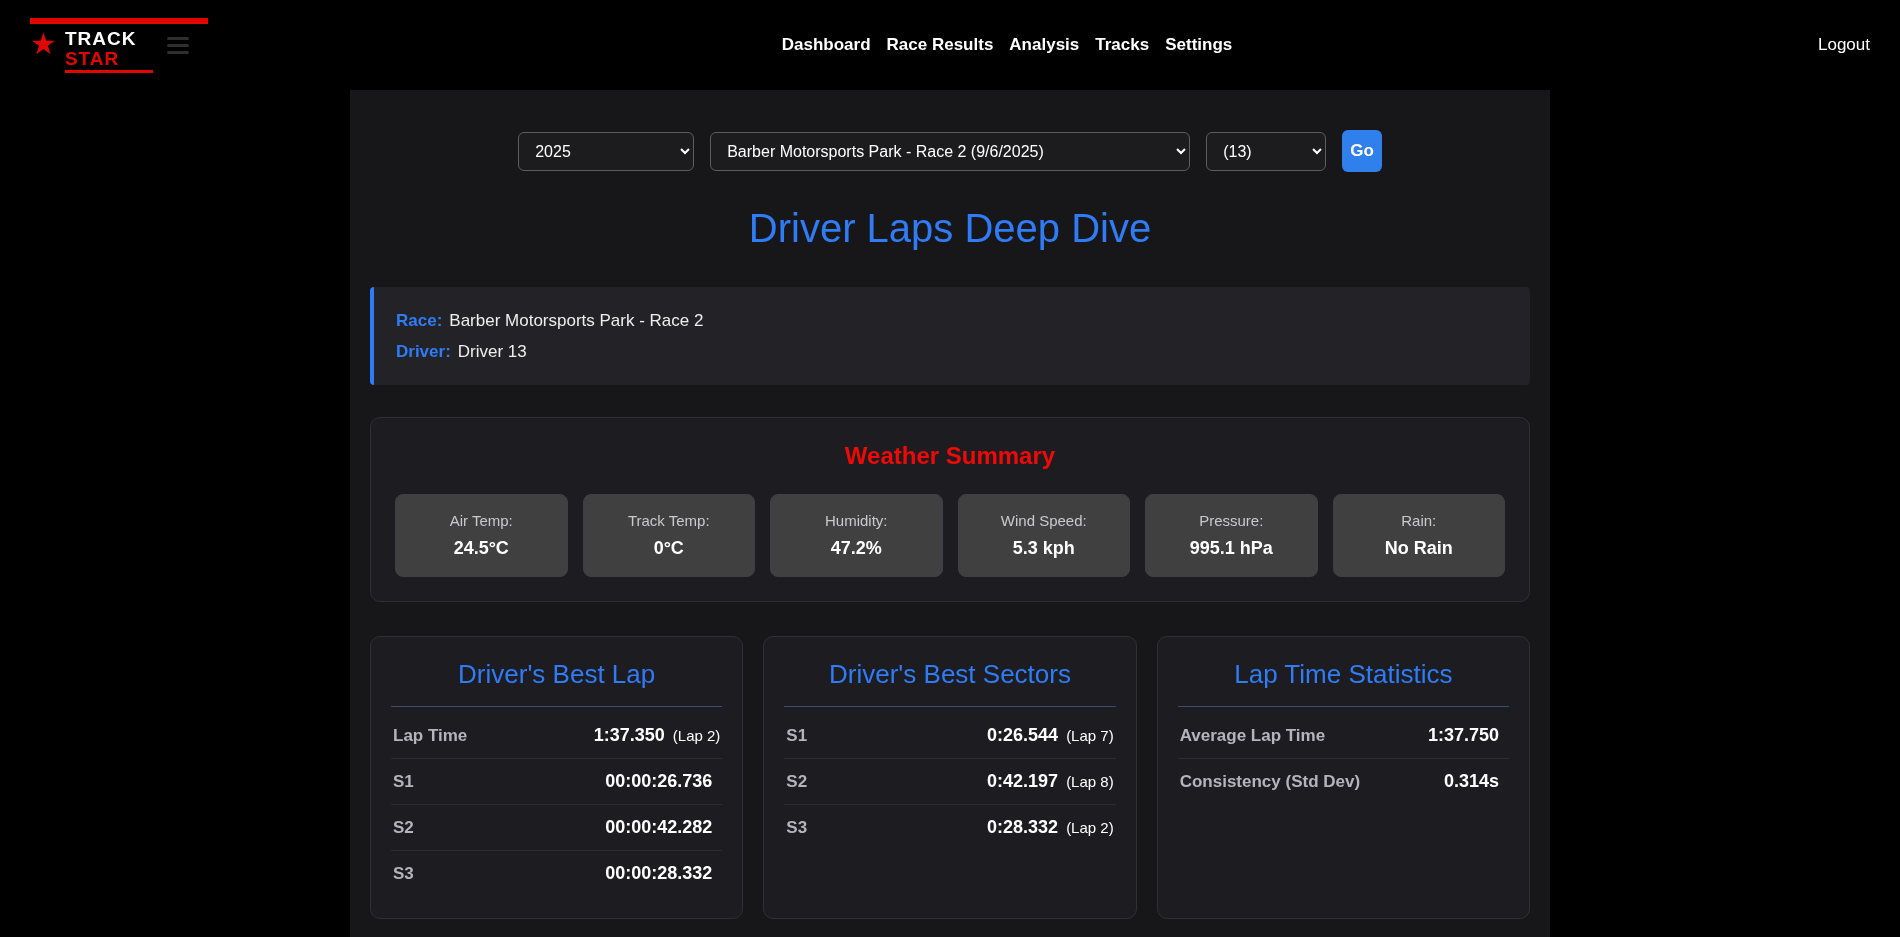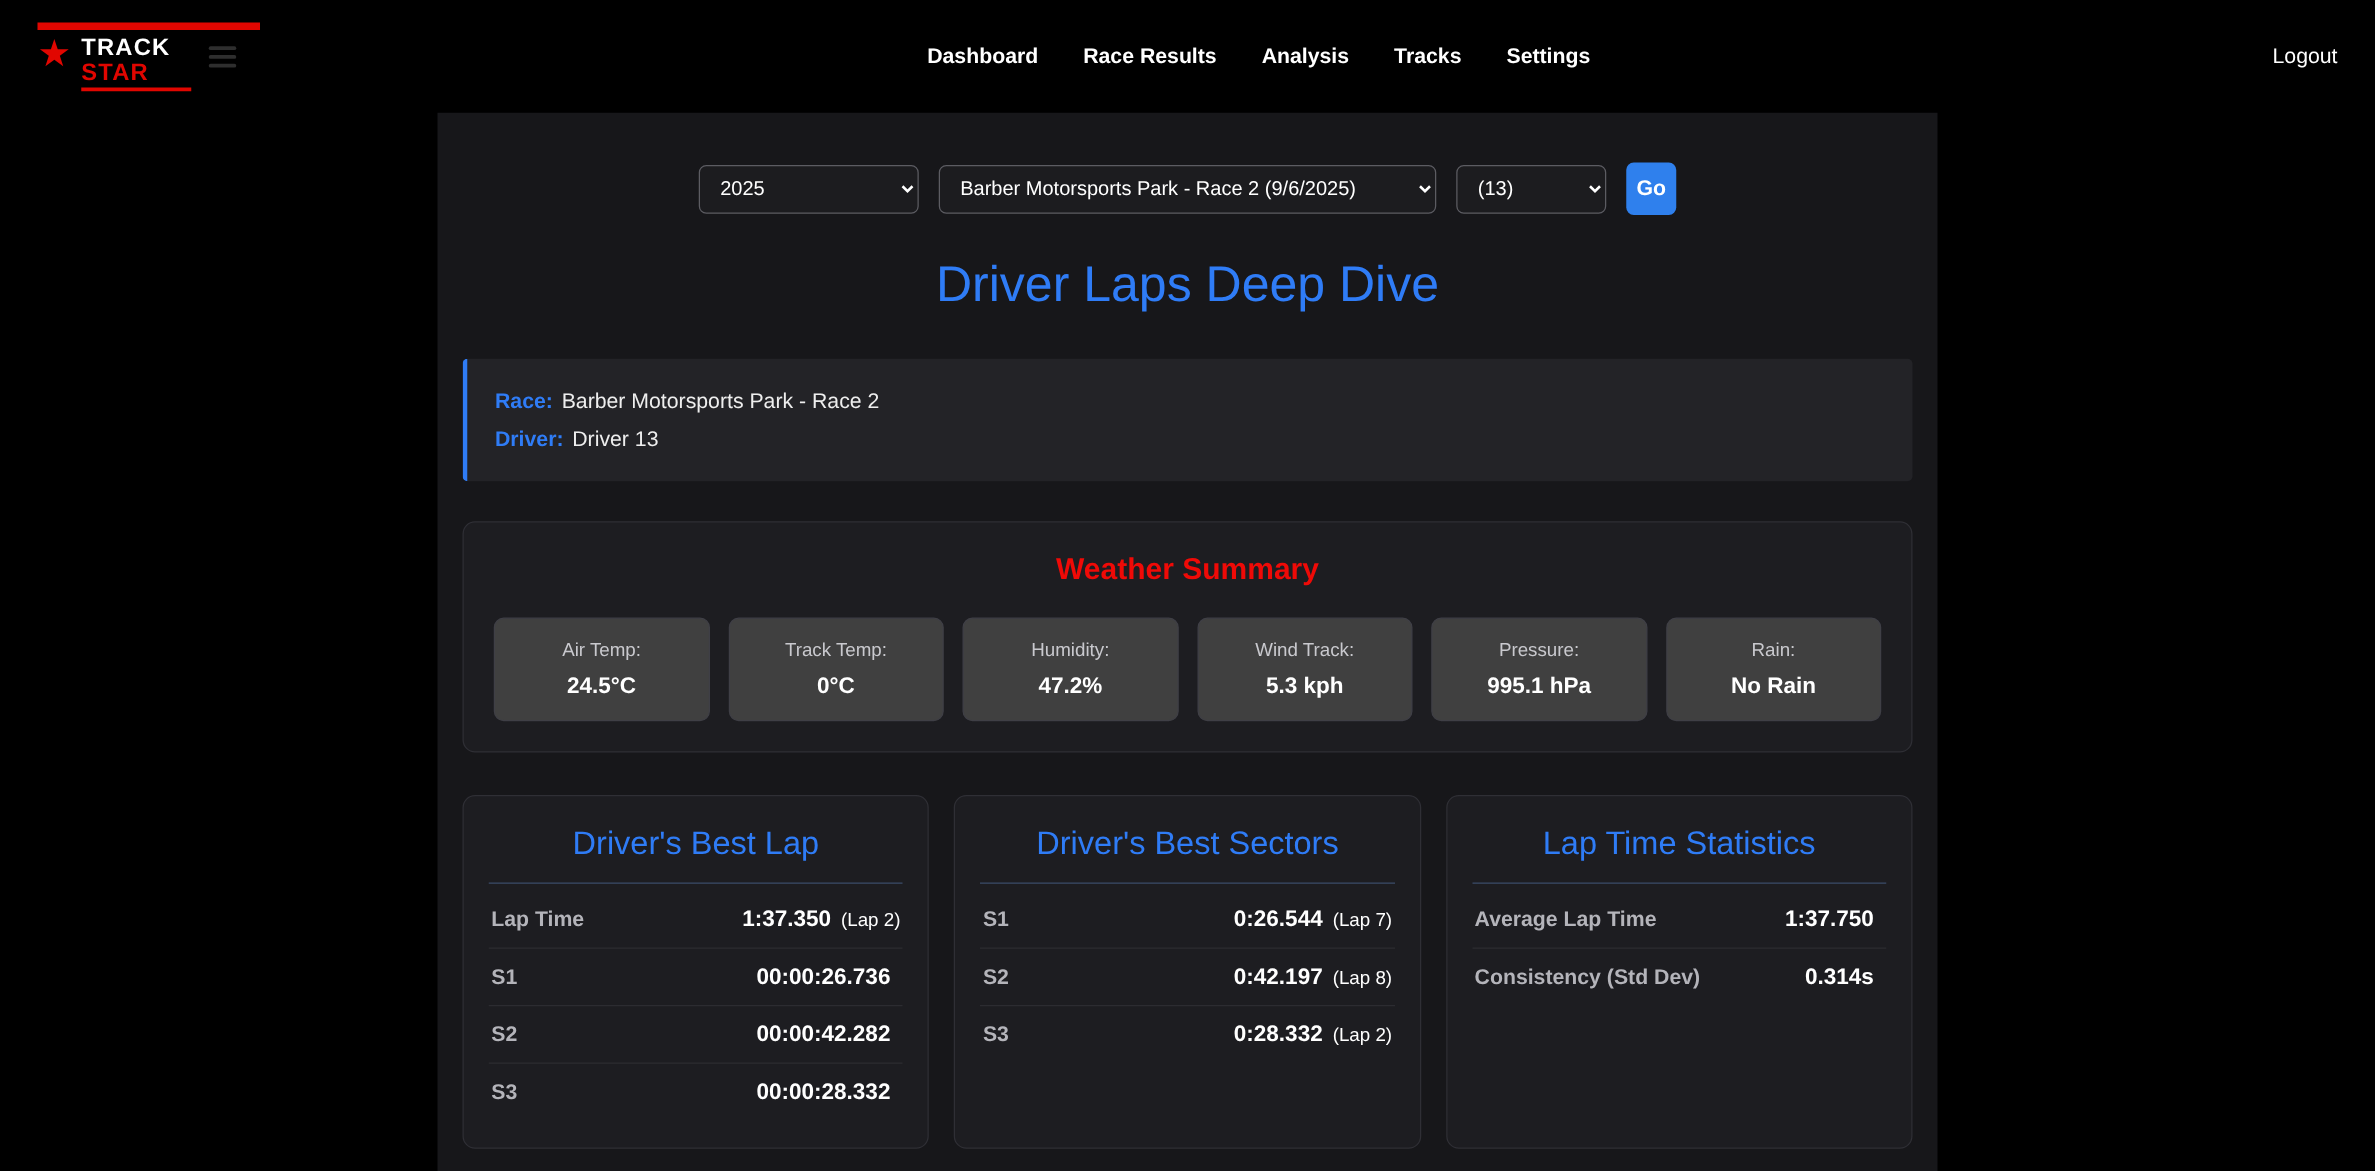--- a/index.html
+++ b/index.html
@@ -29,21 +29,21 @@
   .logo-line2 { color: #e10600; font-weight: bold; font-size: 19px; letter-spacing: 1px; line-height: 20px; }
   .logo-underline { width: 88px; height: 3px; background: #e10600; margin-top: 1px; }
   .menu-icon { display: flex; flex-direction: column; gap: 4px; margin-left: 14px; margin-top: 8px; cursor: pointer; }
   .menu-icon span { display: block; width: 22px; height: 3px; background: #2e2e2e; border-radius: 2px; }
 
   .main-nav {
     position: absolute;
     left: 53%;
     transform: translateX(-50%);
     display: flex;
-    gap: 36px;
+    gap: 16px;
     white-space: nowrap;
   }
   .main-nav a, .logout-link {
     color: #fff;
     text-decoration: none;
     font-size: 17px;
     font-weight: 600;
     cursor: pointer;
   }
   .logout-link { margin-left: auto; font-weight: 500; }
@@ -69,21 +69,21 @@
     background: #1c1c1f;
     color: #fff;
     border: 1px solid #5c5c62;
     border-radius: 6px;
     padding: 9px 12px;
     font-size: 16px;
     font-family: inherit;
     cursor: pointer;
   }
   .select-year { width: 176px; }
-  .select-race { width: 398px; }
+  .select-race { width: 480px; }
   .select-driver { width: 120px; }
   .go-button {
     background: #2f80ed;
     color: #fff;
     border: none;
     border-radius: 6px;
     padding: 11px 8px;
     font-size: 17px;
     font-weight: bold;
     font-family: inherit;
@@ -239,21 +239,21 @@
       </div>
       <div class="weather-stat">
         <span class="stat-label">Track Temp:</span>
         <span class="stat-value">0°C</span>
       </div>
       <div class="weather-stat">
         <span class="stat-label">Humidity:</span>
         <span class="stat-value">47.2%</span>
       </div>
       <div class="weather-stat">
-        <span class="stat-label">Wind Track:</span>
+        <span class="stat-label">Wind Speed:</span>
         <span class="stat-value">5.3 kph</span>
       </div>
       <div class="weather-stat">
         <span class="stat-label">Pressure:</span>
         <span class="stat-value">995.1 hPa</span>
       </div>
       <div class="weather-stat">
         <span class="stat-label">Rain:</span>
         <span class="stat-value">No Rain</span>
       </div>

